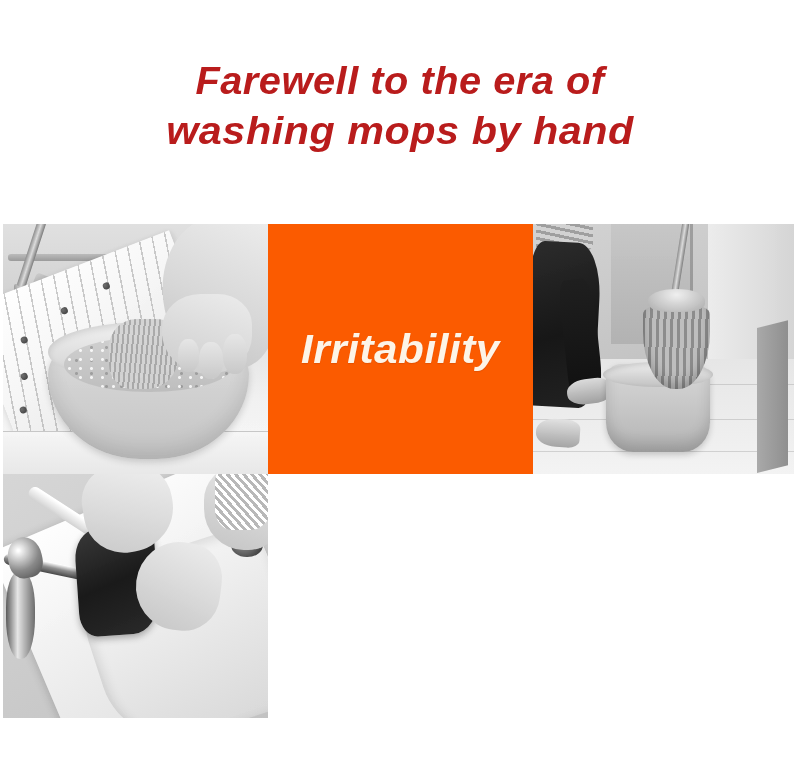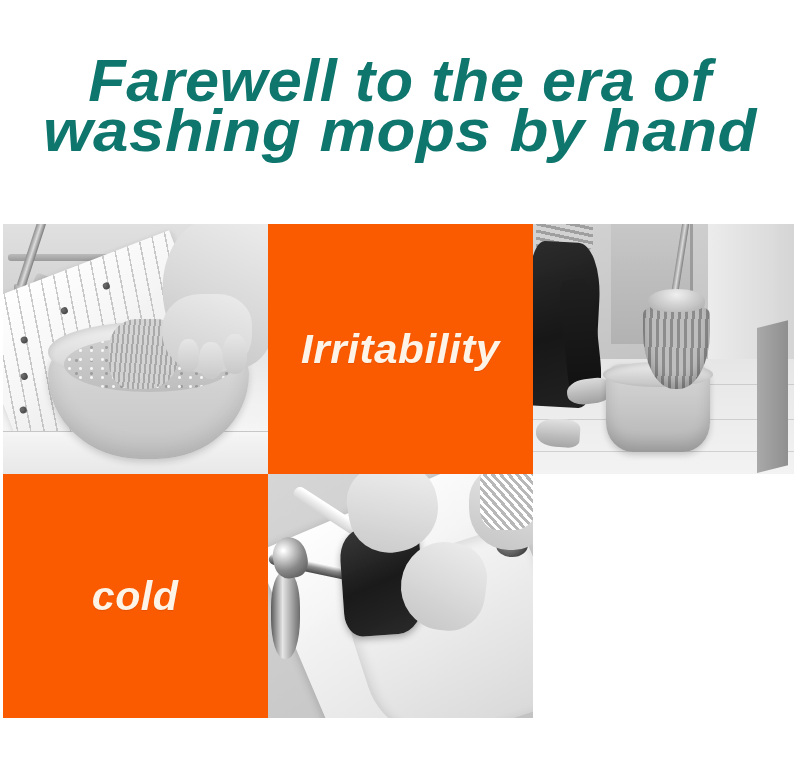--- a/index.html
+++ b/index.html
@@ -23,25 +23,25 @@
     background: #ffffff;
   }
 
   
   .headline {
     position: absolute;
     left: 0;
     top: 56px;
     width: 800px;
     text-align: center;
-    color: #0f766e;
+    color: #b91c1c;
     font-family: "Liberation Sans", sans-serif;
     font-weight: bold;
     font-style: italic;
-    font-size: 60px;
+    font-size: 39px;
     line-height: 50px;
     letter-spacing: 0.5px;
     white-space: nowrap;
   }
   .headline .hl-line { display: block; }
   .headline .hl-line.l1 { transform: scaleX(1.02); }
   .headline .hl-line.l2 { transform: scaleX(1.06); }
 
   
   .collage {
@@ -417,23 +417,20 @@
         <div class="shoe1"></div>
         <div class="shoe2"></div>
         <div class="handle"></div>
         <div class="bucket"></div>
         <div class="bucket-rim"></div>
         <div class="mop-strands"></div>
         <div class="mophead-cap"></div>
       </div>
     </div>
 
-    <div class="cell orange">
-      <span class="cell-label">cold</span>
-    </div>
 
     <div class="cell">
       <div class="photo p3">
         <div class="floor"></div>
         <div class="sink"></div>
         <div class="sink-basin"></div>
         <div class="sink-edge"></div>
         <div class="drain"></div>
         <div class="tap-body"></div>
         <div class="tap-spout"></div>

